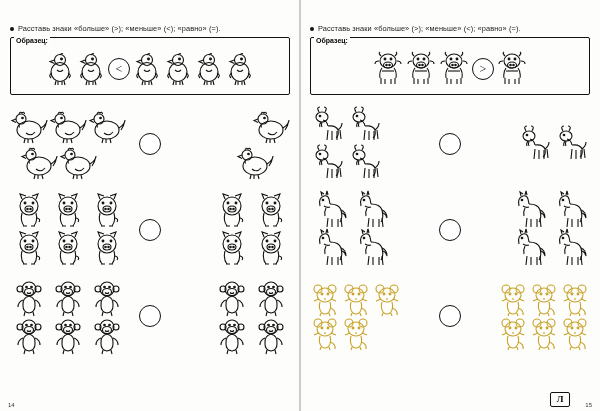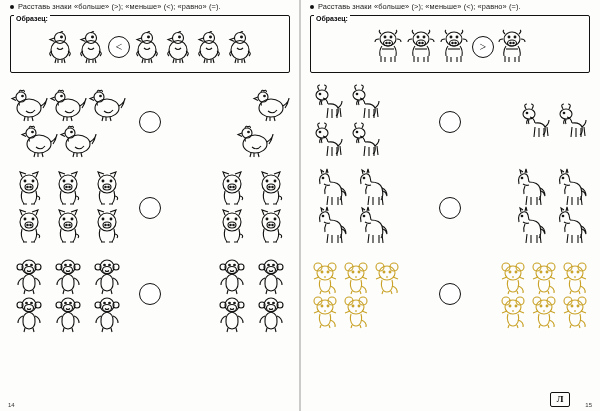--- a/index.html
+++ b/index.html
@@ -20,21 +20,21 @@
   .spread {
     display: flex;
     width: 600px;
     height: 411px;
   }
   .leaf {
     position: relative;
     width: 300px;
     height: 411px;
     box-sizing: border-box;
-    padding: 0 8px 0 8px;
+    padding: 22px 8px 0 8px;
   }
   .gutter {
     position: absolute;
     left: 299px;
     top: 0;
     width: 2px;
     height: 411px;
     background: linear-gradient(to right, rgba(0,0,0,0.12), rgba(0,0,0,0.28), rgba(0,0,0,0.12));
   }
   

